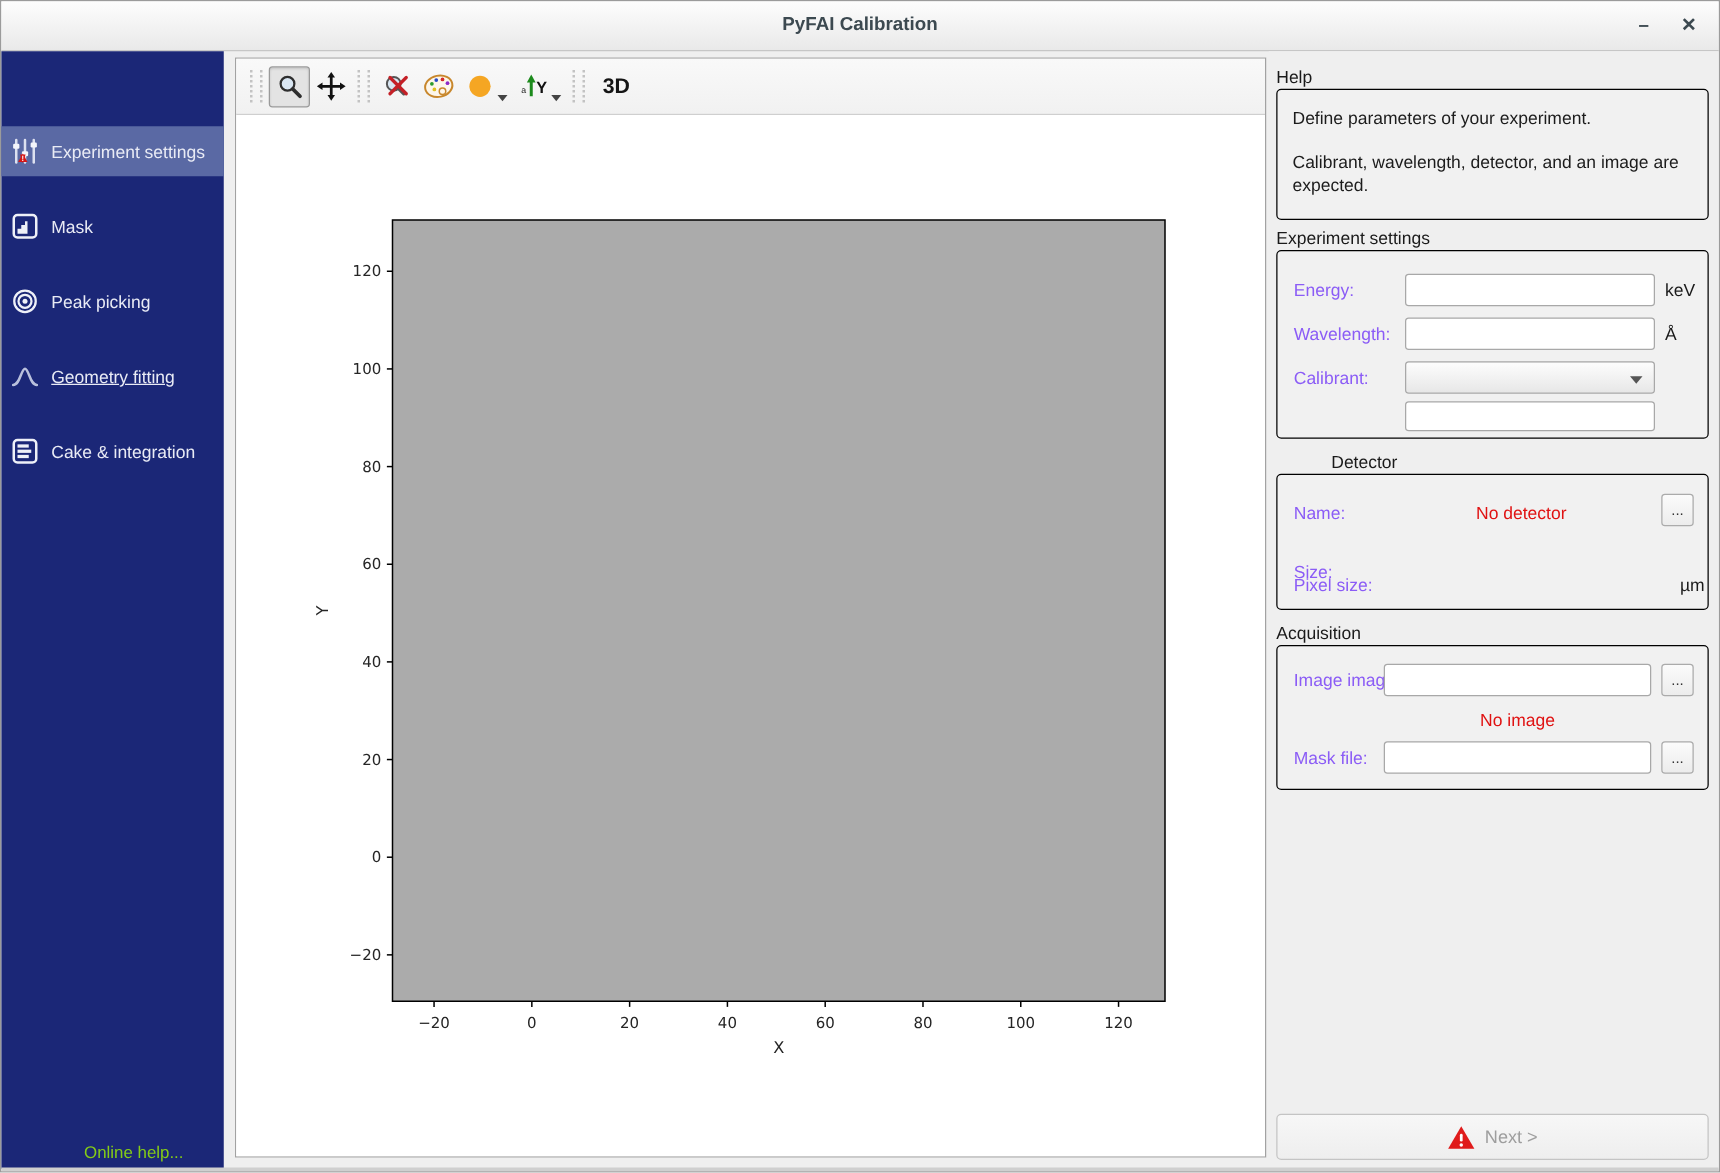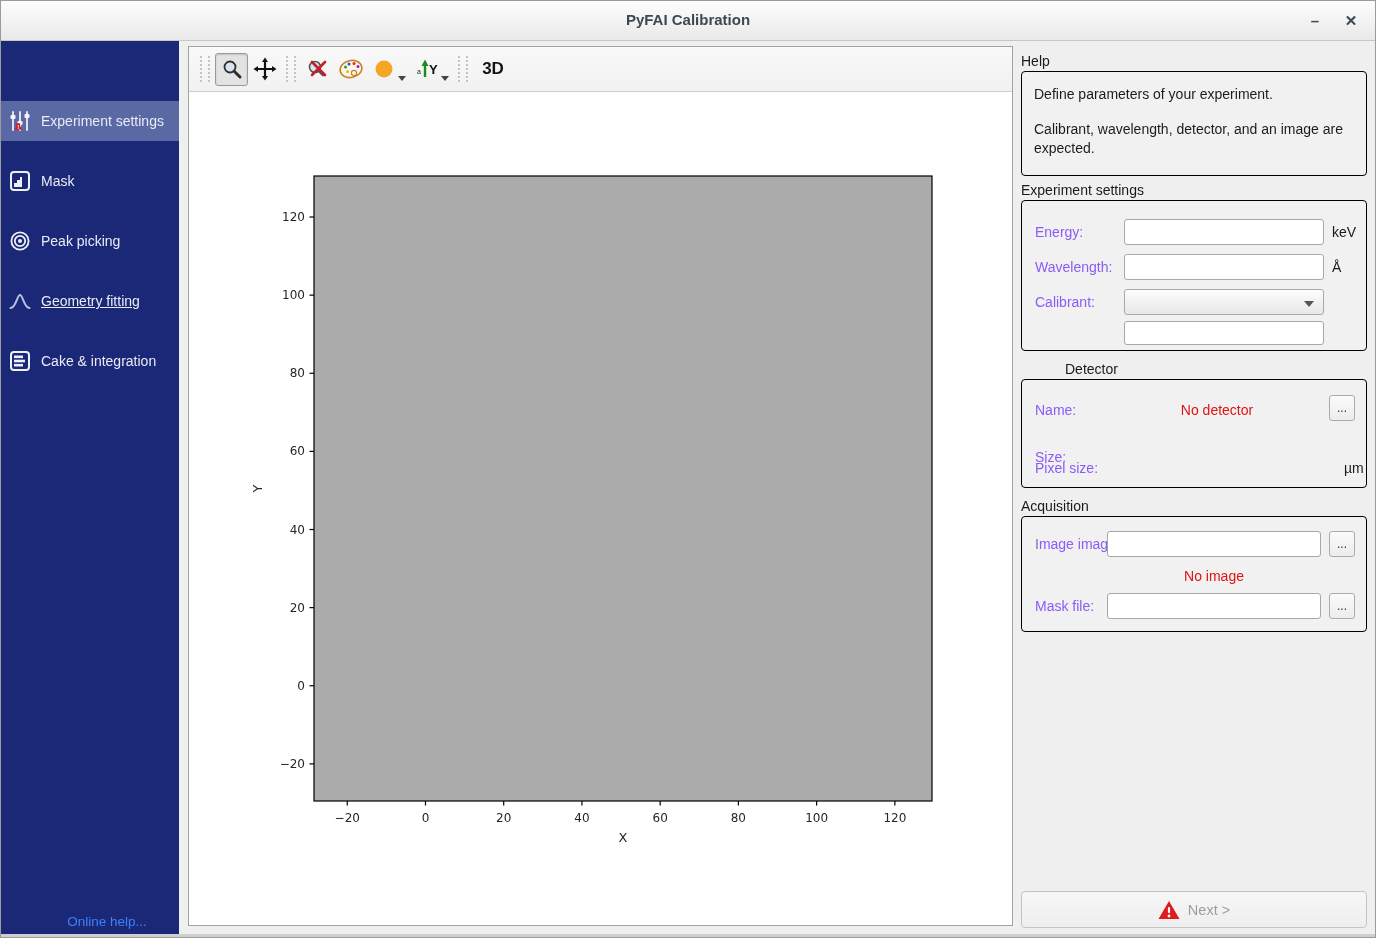--- a/index.html
+++ b/index.html
@@ -8,21 +8,21 @@
   .titlebar{position:absolute;left:0;top:0;width:100%;height:40px;background:linear-gradient(#fdfdfd,#e9e9e9);border-bottom:1px solid #c6c6c6;box-sizing:border-box;}
   .titlebar .title{position:absolute;left:0;right:0;top:10px;text-align:center;font-size:15px;font-weight:700;color:#3c4950;}
   .win-btn{position:absolute;top:6px;width:28px;height:28px;border:none;background:transparent;color:#3c4950;font-size:15px;font-weight:700;cursor:pointer;line-height:28px;text-align:center;padding:0;}
   .win-btn.min{right:46px;}
   .win-btn.close{right:10px;}
   
   .sidebar{position:absolute;left:0;top:40px;width:178px;height:894px;background:#1b2777;}
   .side-item{position:absolute;left:0;width:178px;height:40px;display:flex;align-items:center;cursor:pointer;color:#e9ebf5;font-size:14px;}
   .side-item .icn{width:22px;height:22px;margin:0 10px 0 8px;flex:0 0 22px;position:relative;}
   .side-item.selected{background:#5a69a4;}
-  .side-help{position:absolute;left:0;bottom:6px;width:212px;text-align:center;color:#3b82f6;font-size:13.5px;cursor:pointer;}
+  .side-help{position:absolute;left:0;bottom:6px;width:212px;text-align:center;color:#84cc16;font-size:13.5px;cursor:pointer;}
   
   .plot-panel{position:absolute;left:187px;top:45px;width:825px;height:880px;background:#ffffff;border:1px solid #a2a2a2;box-sizing:border-box;}
   .mpl-toolbar{position:absolute;left:0;top:0;width:100%;height:45px;background:linear-gradient(#f9f9f9,#f1f1f1);border-bottom:1px solid #cfcfcf;box-sizing:border-box;display:flex;align-items:center;padding-left:6px;}
   .tb-btn{width:33px;height:33px;border:1px solid transparent;border-radius:3px;background:transparent;display:flex;align-items:center;justify-content:center;cursor:pointer;position:relative;padding:0;}
   .tb-btn.active{background:#e3e3e3;border-color:#9a9a9a;box-shadow:inset 0 1px 2px rgba(0,0,0,.15);}
   .tb-handle{width:6px;height:26px;margin:0 5px;border-left:2px dotted #c3c3c3;border-right:2px dotted #c3c3c3;}
   .tb-caret{position:absolute;right:-7px;bottom:4px;width:0;height:0;border-left:4px solid transparent;border-right:4px solid transparent;border-top:5px solid #444;}
   .tb-btn.wide{margin-right:10px;}
   .tb-3d{font-weight:800;font-size:17px;color:#151515;font-family:"Liberation Sans",sans-serif;}
   .canvas-wrap{position:absolute;left:0;top:45px;width:823px;height:833px;background:#fff;}

